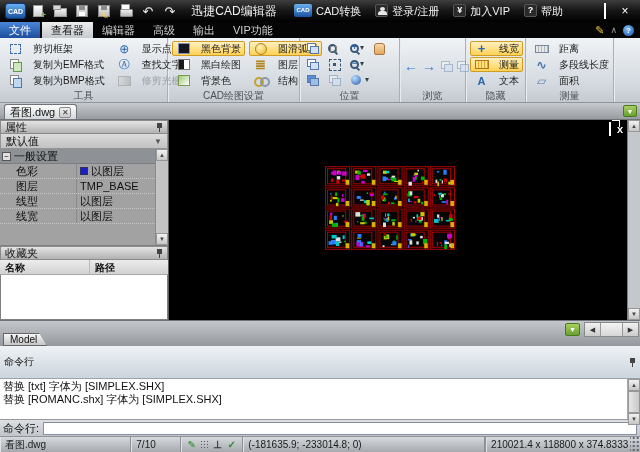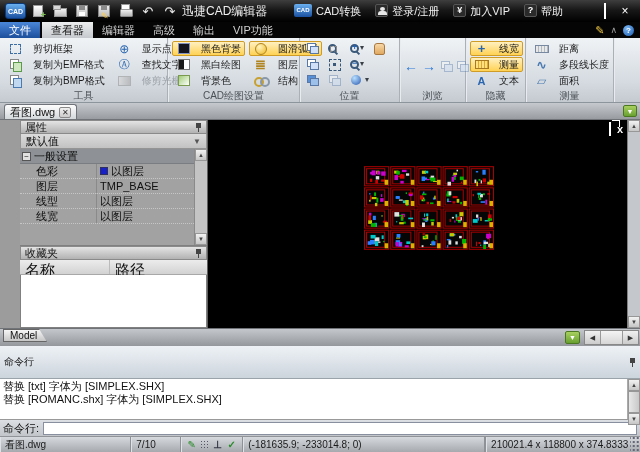--- a/index.html
+++ b/index.html
@@ -15,21 +15,21 @@
   .qi-page::after { content:"+"; position:absolute; right:0; bottom:-2px; color:#7ac050; font-weight:bold; font-size:9px; }
   .qi-folder { width:13px; height:9px; background:linear-gradient(#f4f4f4,#c0c0c0); border:1px solid #999; margin-top:3px; }
   .qi-folder::before { content:""; position:absolute; top:1px; left:1px; width:6px; height:3px; background:#d8d8d8; border:1px solid #999; }
   .qi-disk { width:12px; height:12px; background:linear-gradient(#ececec,#bdbdbd); border:1px solid #888; }
   .qi-disk::before { content:""; position:absolute; top:2px; left:5px; width:6px; height:4px; background:#8a8a8a; }
   .qi-disk::after { content:""; position:absolute; bottom:2px; left:5px; width:6px; height:4px; background:#fff; }
   .qi-diskpen::after { content:"✎"; position:absolute; right:-2px; bottom:-3px; font-size:9px; color:#ffd050; background:none; width:auto; height:auto; }
   .qi-print { width:13px; height:8px; margin-top:4px; background:linear-gradient(#f0f0f0,#b8b8b8); border:1px solid #888; border-radius:1px; }
   .qi-print::before { content:""; position:absolute; top:0px; left:3px; width:7px; height:4px; background:#fff; border:1px solid #999; }
   .qi-glyph { font-size:13px; color:#e8e8e8; line-height:1; }
-  .tb-title { flex:1; font-size:12px; color:#f0f0f0; }
+  .tb-title { flex:1; text-align:center; font-size:12px; color:#f0f0f0; }
   .tb-act { display:flex; align-items:flex-start; gap:4px; padding:0 6px; color:#f0f0f0; font-size:11px; flex:none; }
   .badge-cad { width:18px; height:13px; border-radius:2px; background:linear-gradient(#6ab0f0,#1a50a0); color:#fff; font-size:6px; font-weight:bold; display:flex; align-items:center; justify-content:center; }
   .icon-person { width:13px; height:13px; border-radius:2px; background:#2a2a2a; position:relative; border:1px solid #555; }
   .icon-person::before { content:""; position:absolute; top:2px; left:4px; width:5px; height:4px; border-radius:50%; background:#e8e8e8; }
   .icon-person::after { content:""; position:absolute; bottom:1px; left:2px; width:9px; height:4px; border-radius:3px 3px 0 0; background:#e8e8e8; }
   .badge-yen { width:13px; height:13px; border-radius:2px; background:#2a2a2a; border:1px solid #555; color:#fff; font-size:9px; font-weight:bold; display:flex; align-items:center; justify-content:center; }
   .badge-q { width:13px; height:13px; border-radius:2px; background:#2a2a2a; border:1px solid #555; color:#fff; font-size:9px; font-weight:bold; display:flex; align-items:center; justify-content:center; }
   .winbtns { display:flex; gap:8px; margin-left:8px; padding-right:4px; flex:none; align-items:center; }
   .wb { color:#fff; font-size:12px; line-height:1; width:12px; text-align:center; }
   .wb-min { width:9px; height:2px; background:#fff; margin-top:7px; }
@@ -98,56 +98,56 @@
   .brow { display:flex; gap:4px; align-items:center; padding-top:2px; }
 
   
   .docrow { height:17px; background:linear-gradient(#c6cace,#989ca0); display:flex; align-items:flex-end; padding-left:4px; flex:none; position:relative; border-bottom:1px solid #707478; }
   .doctab { height:15px; display:flex; align-items:center; gap:4px; padding:0 5px; background:linear-gradient(#fdfdfd,#d4d8db); border:1px solid #70747a; border-bottom:none; border-radius:3px 3px 0 0; font-size:11px; color:#111; }
   .doctab-close { width:12px; height:11px; background:linear-gradient(#f0f0f0,#cccccc); border:1px solid #888; border-radius:2px; font-size:8px; line-height:9px; text-align:center; color:#333; }
   .doc-dd { position:absolute; right:3px; top:2px; width:14px; height:12px; background:linear-gradient(#a8d060,#68a030); border:1px solid #4a7820; border-radius:2px; color:#fff; font-size:7px; text-align:center; line-height:11px; }
 
   
   .main { flex:1; display:flex; min-height:0; }
-  .leftpanel { width:208px; flex:none; background:#9c9c9c; border-right:1px solid #606060; display:flex; flex-direction:column;padding-left:20px; }
+  .leftpanel { width:169px; flex:none; background:#9c9c9c; border-right:1px solid #606060; display:flex; flex-direction:column; }
   .phead { height:14px; background:linear-gradient(#e4e4e4,#b2b2b2); border:1px solid #8a8a8a; display:flex; align-items:center; justify-content:space-between; padding:0 4px; font-size:11px; color:#111; flex:none; }
   .pin { width:7px; height:9px; position:relative; }
   .pin::before { content:""; position:absolute; top:0; left:1px; width:5px; height:5px; background:#444; }
   .pin::after { content:""; position:absolute; top:5px; left:3px; width:1px; height:4px; background:#444; }
   .preset { height:15px; background:linear-gradient(#dcdcdc,#c2c2c2); border:1px solid #949494; border-top:none; display:flex; align-items:center; justify-content:space-between; padding:0 5px; font-size:11px; color:#111; flex:none; }
   .chev { font-size:8px; color:#555; }
   .pgridwrap { height:97px; background:#a2a2a2; display:flex; flex:none; border-bottom:1px solid #808080; }
   .prows { flex:1; min-width:0; }
   .prow { height:15px; display:flex; align-items:center; border-bottom:1px dotted #c6c6c6; font-size:11px; color:#101010; }
   .prow-cat { background:#8e9296; border-bottom:1px solid #7a7e82; }
   .expbox { width:9px; height:9px; background:#e0e0e0; border:1px solid #555; font-size:8px; line-height:7px; text-align:center; color:#222; margin:0 3px 0 2px; flex:none; }
   .pname { width:76px; padding-left:16px; flex:none; white-space:nowrap; }
   .pval { flex:1; border-left:1px solid #8a8a8a; align-self:stretch; display:flex; align-items:center; gap:3px; padding-left:3px; white-space:nowrap; }
   .swatch { width:8px; height:8px; border:1px solid #303060; flex:none; }
   .vscroll { width:13px; flex:none; background:#c4c4c4; border-left:1px solid #8a8a8a; display:flex; flex-direction:column; }
   .sbtn { width:100%; height:12px; background:linear-gradient(#f2f2f2,#c6c6c6); border:1px solid #979797; font-size:6px; color:#444; display:flex; align-items:center; justify-content:center; flex:none; }
   .sthumb { flex:0 0 22px; background:linear-gradient(90deg,#e8e8e8,#c8c8c8); border:1px solid #979797; }
   .strack { flex:1; }
-  .favcols { height:15px; display:flex; background:linear-gradient(#ececec,#d2d2d2); border-bottom:1px solid #a8a8a8; font-size:15px; color:#111; flex:none; }
+  .favcols { height:15px; display:flex; background:linear-gradient(#ececec,#d2d2d2); border-bottom:1px solid #a8a8a8; font-size:10px; color:#111; flex:none;font-weight:bold; }
   .favc1 { width:90px; padding:1px 0 0 5px; border-right:1px solid #bbb; }
   .favc2 { flex:1; padding:1px 0 0 5px; }
   .favbody { flex:1; background:#fff; border:1px solid #808080; border-top:none; }
 
   
   .canvas { flex:1; position:relative; background:#000; min-width:0; }
   .mdictrl { position:absolute; top:3px; right:17px; display:flex; gap:6px; align-items:center; }
   .mdi-min { width:8px; height:2px; background:#fff; margin-top:6px; }
   .mdi-rest { width:8px; height:7px; border:1px solid #fff; position:relative; }
   .mdi-rest::before { content:""; position:absolute; top:-3px; left:2px; width:7px; height:6px; border:1px solid #fff; border-bottom:none; border-left:none; }
   .mdi-close { color:#fff; font-size:11px; line-height:9px; font-weight:bold; }
   .cvscroll { position:absolute; top:0; right:0; bottom:0; width:13px; background:#c4c8cc; border-left:1px solid #808080; display:flex; flex-direction:column; }
   #drawing { position:absolute; left:156px; top:46px; }
 
   
-  .modelrow { height:18px; background:linear-gradient(#c4c8cc,#94989c); border-top:1px solid #707478; display:flex; align-items:flex-start; padding-left:3px; position:relative; flex:none; }
+  .modelrow { height:26px; background:linear-gradient(#c4c8cc,#94989c); border-top:1px solid #707478; display:flex; align-items:flex-end; padding-left:3px; position:relative; flex:none; }
   .modeltab { width:44px; clip-path:polygon(0 0,82% 0,100% 100%,0 100%); background:linear-gradient(#f6f6f6,#c6c6c6); border:1px solid #666; display:flex; align-items:center; padding-left:6px; font-size:10px; color:#111; }
   .layout-dd { position:absolute; right:60px; top:2px; width:15px; height:13px; background:linear-gradient(#a8d060,#68a030); border:1px solid #4a7820; border-radius:2px; color:#fff; font-size:7px; text-align:center; line-height:12px; }
   .hscroll { position:absolute; right:1px; top:1px; width:55px; height:15px; display:flex; background:#c8c8c8; border:1px solid #888; }
   .hbtn { width:16px; background:linear-gradient(#f0f0f0,#cccccc); border-right:1px solid #999; font-size:7px; color:#333; display:flex; align-items:center; justify-content:center; }
   .hbtn:last-child { border-left:1px solid #999; border-right:none; }
   .hthumb { flex:1; background:linear-gradient(#f4f4f4,#d6d6d6); }
 
   
   .cmdhead { height:13px; background:linear-gradient(#eef2f6,#ccd4dc); border-bottom:1px solid #9aa2aa; display:flex; align-items:center; justify-content:space-between; padding:16px 4px; font-size:10px; color:#111; flex:none; }
   .cmdhist { height:41px; background:#fff; border-bottom:1px solid #999; position:relative; font-size:11px; color:#111; padding:1px 16px 0 3px; line-height:13px; flex:none; }

